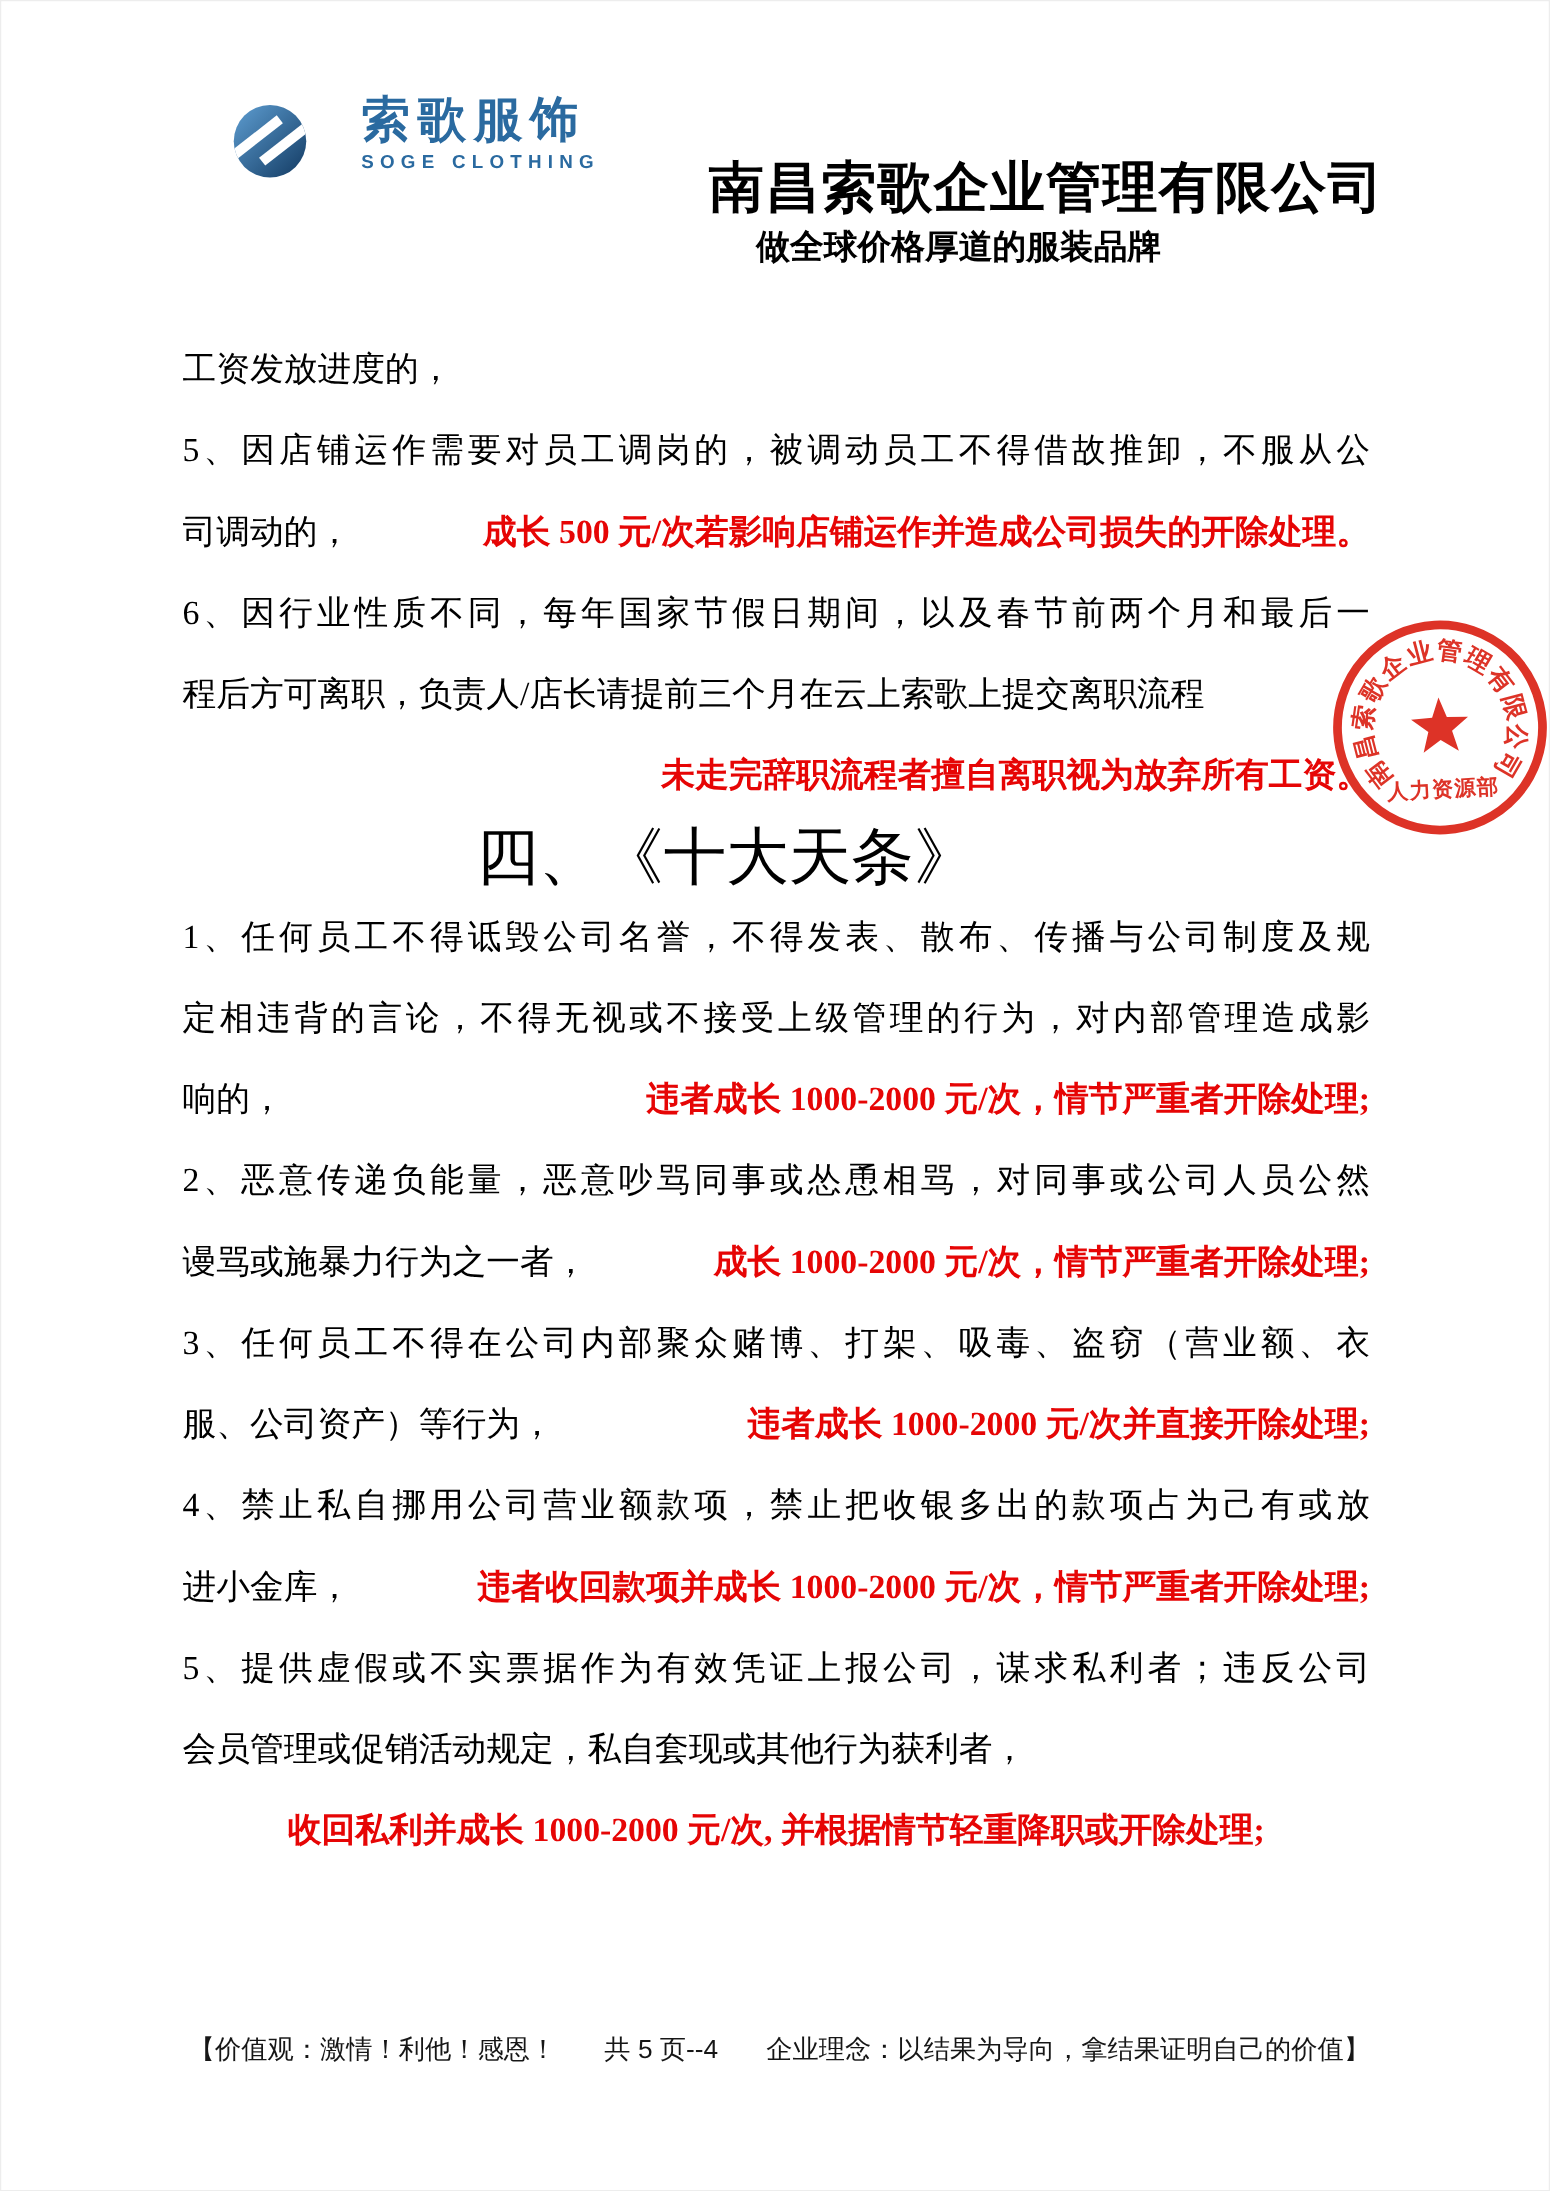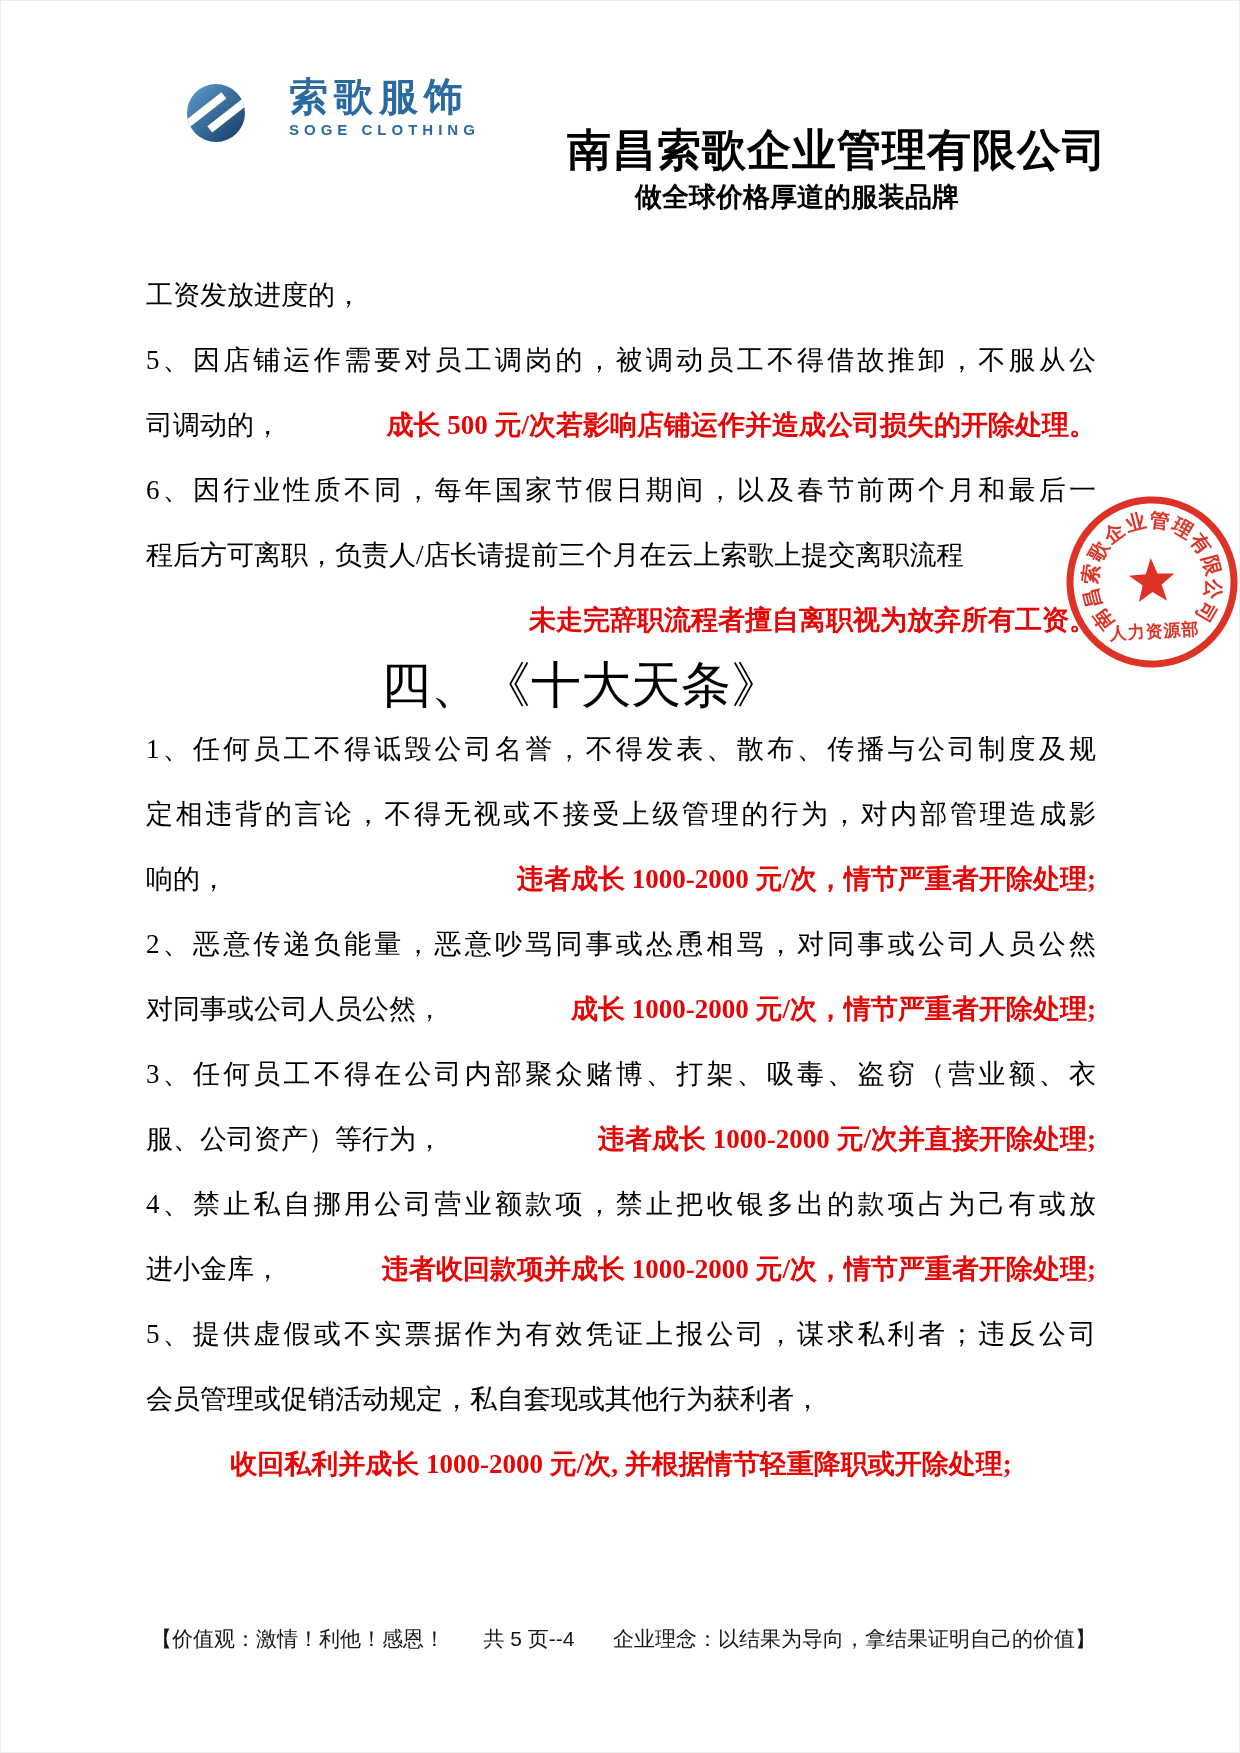--- a/index.html
+++ b/index.html
@@ -11,21 +11,21 @@
   
   .logo-mark{position:absolute;left:184px;top:80px;width:62px;height:64px;}
   .brand{position:absolute;left:256px;top:75px;font-family:"Liberation Sans",sans-serif;color:#2a6aa0;margin-left:32px;}
   .brand-cn{font-size:39px;font-weight:bold;letter-spacing:6px;line-height:42px;}
   .brand-en{font-size:15px;font-weight:bold;letter-spacing:5px;margin-top:3px;}
   .company-title{
     position:absolute;left:566px;top:120px;font-size:44px;font-weight:900;
     font-family:"Liberation Sans",sans-serif;letter-spacing:1px;white-space:nowrap;
   }
   .slogan{
-    position:absolute;left:634px;top:178px;font-size:27px;font-weight:bold;
+    position:absolute;left:604px;top:178px;font-size:27px;font-weight:bold;
     font-family:"Liberation Sans",sans-serif;white-space:nowrap;
   }
   
   .doc{position:absolute;left:145px;top:262px;width:950px;}
   .line{height:65px;line-height:65px;font-size:27px;color:#000;}
   .line.fill{text-align:justify;text-align-last:justify;}
   .line.split{display:flex;justify-content:space-between;white-space:nowrap;}
   .line.flow{white-space:nowrap;}
   .line.rightline{text-align:right;white-space:nowrap;}
   .line.centerline{text-align:center;white-space:nowrap;}
@@ -91,21 +91,21 @@
       <div class="line rightline"><span class="red">未走完辞职流程者擅自离职视为放弃所有工资。</span></div>
       <div class="line heading"><span class="blk">四、《十大天条》</span></div>
       <div class="line fill"><span class="blk">1、任何员工不得诋毁公司名誉，不得发表、散布、传播与公司制度及规</span></div>
       <div class="line fill"><span class="blk">定相违背的言论，不得无视或不接受上级管理的行为，对内部管理造成影</span></div>
       <div class="line split">
         <span class="blk">响的，</span>
         <span class="rgt"><span class="red">违者成长 1000-2000 元/次，情节严重者开除处理;</span></span>
       </div>
       <div class="line fill"><span class="blk">2、恶意传递负能量，恶意吵骂同事或怂恿相骂，对同事或公司人员公然</span></div>
       <div class="line split">
-        <span class="blk">对同事或公司人员公然，</span>
+        <span class="blk">谩骂或施暴力行为之一者，</span>
         <span class="rgt"><span class="red">成长 1000-2000 元/次，情节严重者开除处理;</span></span>
       </div>
       <div class="line fill"><span class="blk">3、任何员工不得在公司内部聚众赌博、打架、吸毒、盗窃（营业额、衣</span></div>
       <div class="line split">
         <span class="blk">服、公司资产）等行为，</span>
         <span class="rgt"><span class="red">违者成长 1000-2000 元/次并直接开除处理;</span></span>
       </div>
       <div class="line fill"><span class="blk">4、禁止私自挪用公司营业额款项，禁止把收银多出的款项占为己有或放</span></div>
       <div class="line split">
         <span class="blk">进小金库，</span>

